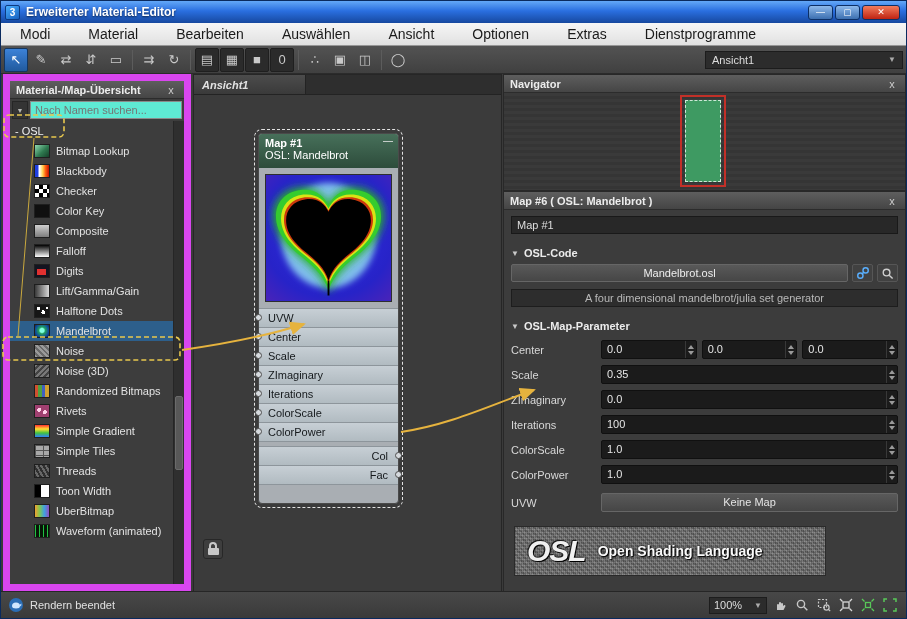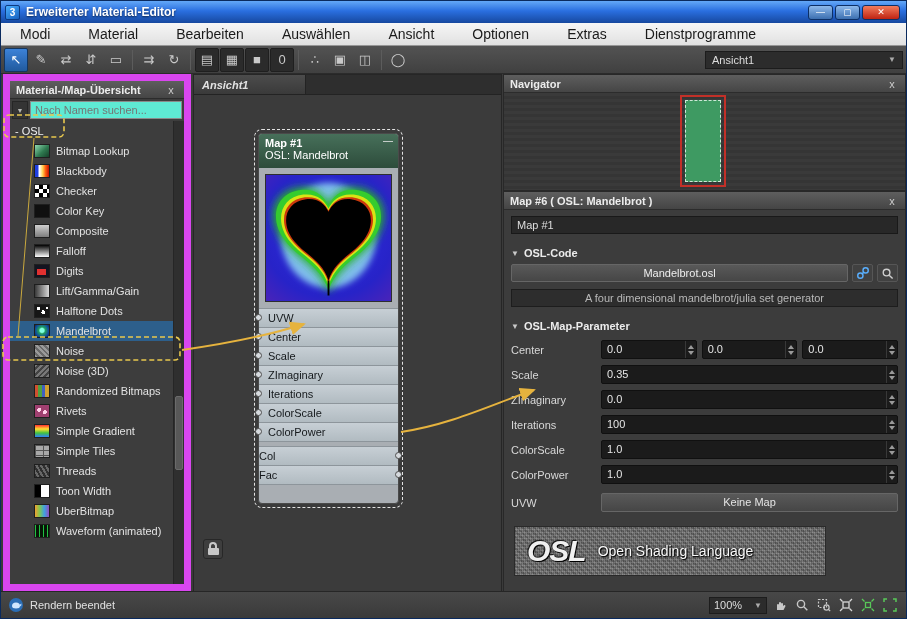--- a/index.html
+++ b/index.html
@@ -84,21 +84,21 @@
   .node-t1{font-weight:bold;font-size:11px}
   .node-t2{font-size:11px}
   .node-min{position:absolute;right:5px;top:1px;color:#e8e8e8;font-size:10px}
   .preview{width:127px;height:128px;margin:6px auto 0;border:1px solid #2e2e2e;background:#2a28c8;overflow:hidden}
   .preview svg{display:block;width:100%;height:100%}
   .slots{margin-top:6px;border-top:1px solid #8d959b}
   .slot{position:relative;height:19px;border-bottom:1px solid #8d959b;background:linear-gradient(#c7cfd5,#b1bbc1);
         color:#15191c;line-height:19px;padding-left:9px}
   .outs{margin-top:4px;border-top:1px solid #8d959b}
   .out{position:relative;height:19px;border-bottom:1px solid #8d959b;background:linear-gradient(#c7cfd5,#b1bbc1);
-       color:#15191c;line-height:19px;padding-right:10px;text-align:left}
+       color:#15191c;line-height:19px;padding-right:10px;text-align:right}
   .pin{position:absolute;left:-4px;top:5px;width:7px;height:7px;border-radius:50%;background:#d6dade;border:1px solid #4e4e4e}
   .pin.right{left:auto;right:-4px}
   .lock-btn{position:absolute;left:9px;top:464px;width:20px;height:20px;background:#3e3e3e;border:1px solid #272727;border-radius:3px}
   .lock-shackle{width:8px;height:6px;border:2px solid #c8c8c8;border-bottom:none;border-radius:4px 4px 0 0;margin:2px auto 0}
   .lock-body{width:11px;height:7px;background:#c8c8c8;border-radius:1px;margin:0 auto}
   
   .navigator{position:absolute;left:502px;top:73px;width:403px;height:117px;background:#c4b5fd;border:1px solid #282828}
   .nav-body{position:absolute;top:18px;left:0;right:0;bottom:0;background:repeating-linear-gradient(180deg,#3a3a3a 0 3px,#353535 3px 6px)}
   .nav-view{position:absolute;left:176px;top:2px;width:46px;height:92px;border:2px solid #c23028}
   .nav-node{position:absolute;left:3px;top:3px;right:3px;bottom:3px;background:#3e9a62;border:1px dashed #cfe8d8}
@@ -126,21 +126,21 @@
   .sdn{width:0;height:0;border-left:3px solid transparent;border-right:3px solid transparent;border-top:4px solid #9a9a9a}
   .map-btn{flex:1;height:19px;background:linear-gradient(#595959,#464646);border:1px solid #666;border-radius:2px;
            text-align:center;line-height:17px;color:#e4e4e4}
   .banner{margin-top:14px;margin-left:3px;width:312px;height:50px;border:1px solid #2a2a2a;display:flex;align-items:center;
           gap:12px;padding:0 12px;background-color:#6f6f6f;
           background-image:repeating-linear-gradient(0deg,rgba(255,255,255,.14) 0 1px,transparent 1px 3px),
                            repeating-linear-gradient(90deg,rgba(0,0,0,.2) 0 1px,transparent 1px 2px),
                            repeating-linear-gradient(45deg,rgba(255,255,255,.08) 0 2px,rgba(0,0,0,.12) 2px 4px)}
   .osl-logo{font-size:30px;font-weight:bold;font-style:italic;letter-spacing:-1px;color:#f0f0f0;
             text-shadow:0 0 2px #000,1px 1px 0 #000,-1px -1px 0 #222}
-  .osl-text{font-size:14px;font-weight:normal;color:#fafafa;text-shadow:0 0 3px #000,1px 1px 1px #000}
+  .osl-text{font-size:14px;font-weight:bold;color:#fafafa;text-shadow:0 0 3px #000,1px 1px 1px #000}
   
   .statusbar{position:absolute;left:0;right:0;bottom:0;height:27px;display:flex;align-items:center;gap:6px;padding:0 7px;
              background:linear-gradient(#484848,#3a3a3a);border-top:1px solid #262626}
   .status-msg{color:#e0e0e0}
   .sb-right{margin-left:auto;display:flex;align-items:center;gap:3px}
   .zoom-combo{width:58px;height:17px;background:#2c2c2c;border:1px solid #1d1d1d;display:flex;align-items:center;
               padding:0 4px;color:#ddd}
   .sbtn{width:19px;height:19px;display:flex;align-items:center;justify-content:center;border-radius:2px}
   
   .annot{position:absolute;left:0;top:0;z-index:60;pointer-events:none}

